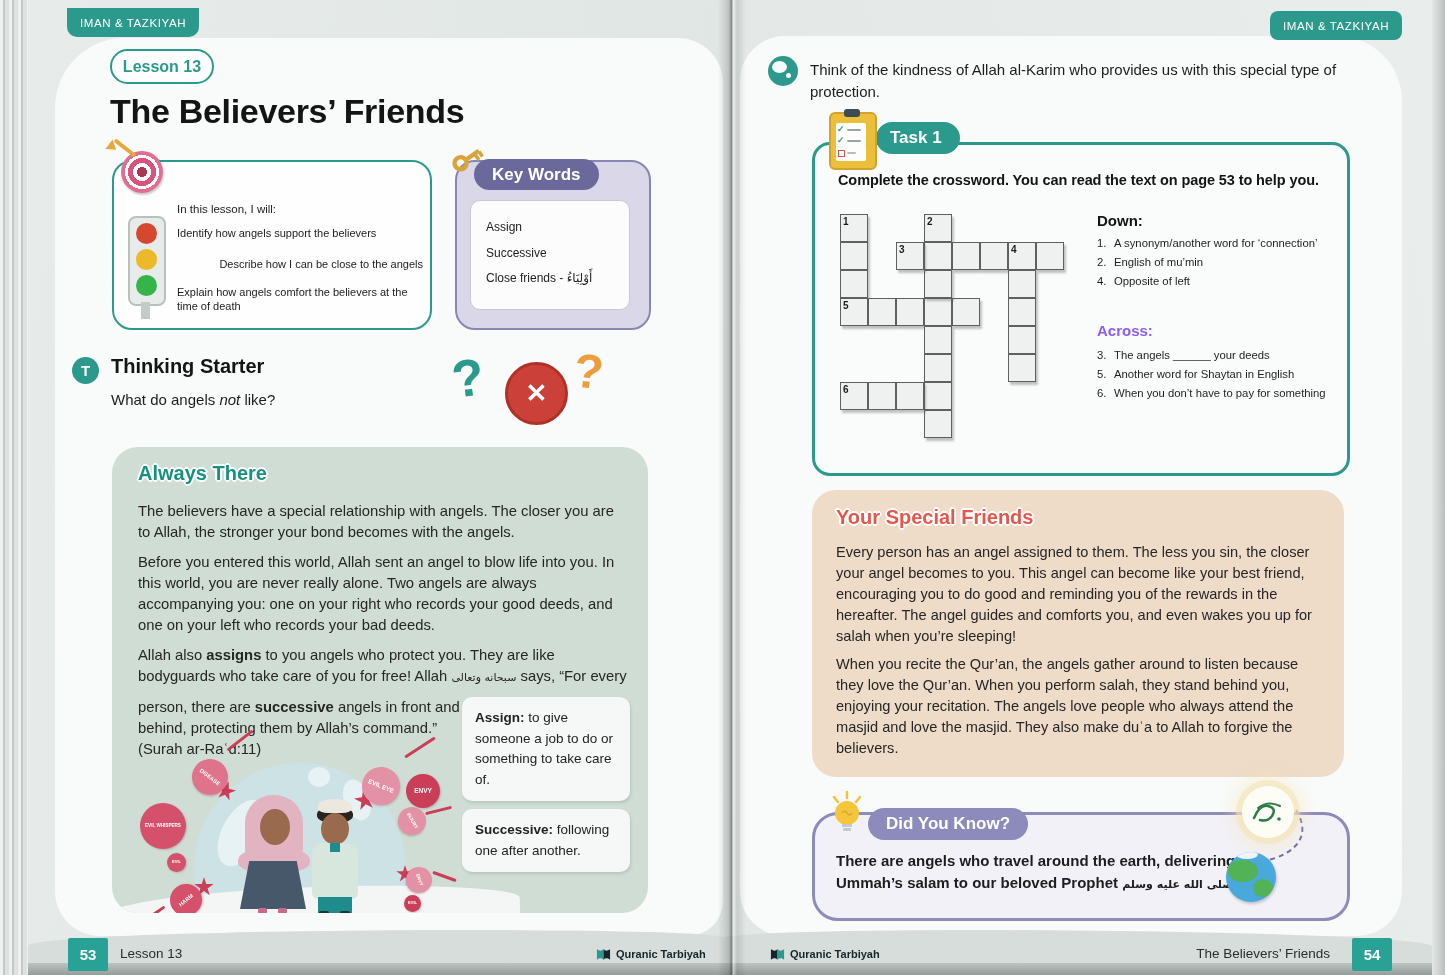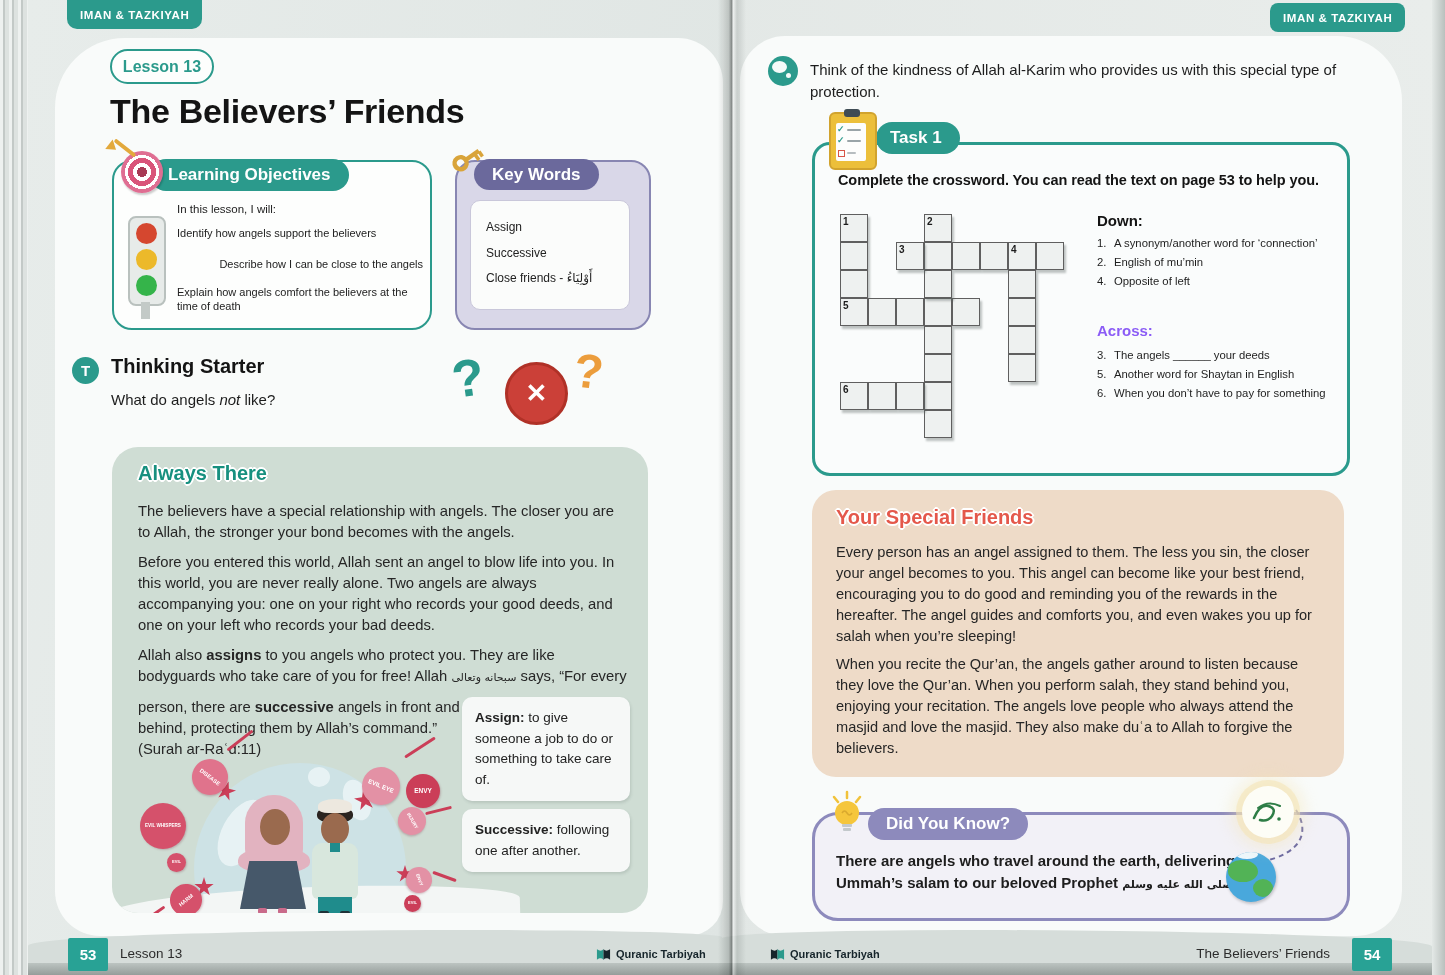--- a/index.html
+++ b/index.html
@@ -18,22 +18,22 @@
   #blobL{left:55px;top:38px;width:668px;height:898px;background:#f9fbfa;border-radius:70px 45px 35px 45px;z-index:1;}
   #blobR{left:740px;top:36px;width:662px;height:900px;background:#f9fbfa;border-radius:45px 65px 45px 45px;z-index:1;}
   #spine{left:718px;top:0;width:28px;height:975px;z-index:40;background:linear-gradient(90deg,
     rgba(40,50,46,0) 0%,rgba(40,50,46,0.20) 38%,rgba(15,20,18,0.45) 49%,
     rgba(255,255,255,0.40) 54%,rgba(40,50,46,0.14) 68%,rgba(40,50,46,0) 100%);}
   #footBandL{left:28px;top:930px;width:694px;height:35px;background:#d6ddda;z-index:3;border-radius:90% 50% 0 0/22px 10px 0 0;}
   #footBandR{left:722px;top:930px;width:710px;height:35px;background:#d6ddda;z-index:3;border-radius:40% 80% 0 0/10px 20px 0 0;}
   #bottomEdge{left:0;top:963px;width:1445px;height:12px;z-index:4;background:linear-gradient(#bcc4c1,#959d9a);}
 
   
-  .unit-badge{position:absolute;background:#2b9a8c;color:#fff;font-weight:bold;font-size:11.5px;
-    letter-spacing:.6px;padding:9px 13px 8px;z-index:10;}
+  .unit-badge{position:absolute;background:#2b9a8c;color:#fff;font-weight:normal;font-size:11.5px;
+    letter-spacing:.6px;padding:9px 13px 8px;z-index:10;margin-top:8px;}
   .pill-head{position:absolute;background:#2b9a8c;border-radius:17px;color:#fff;font-size:17px;
     font-weight:bold;display:flex;align-items:center;padding:0 18px;height:32px;z-index:12;}
   .halo{text-shadow:-2px 0 0 #fff,2px 0 0 #fff,0 -2px 0 #fff,0 2px 0 #fff,-1px -1px 0 #fff,1px 1px 0 #fff,-1px 1px 0 #fff,1px -1px 0 #fff;}
   .brand{display:flex;gap:5px;font-size:11px;font-weight:bold;color:#16252b;z-index:10;}
 
   
   #badgeL{left:67px;top:0;border-radius:0 0 10px 10px;}
   #lessonTag{left:110px;top:49px;width:100px;height:31px;border:2.5px solid #2b9a8c;border-radius:18px;
     color:#2b9a8c;font-weight:bold;font-size:16px;display:flex;align-items:center;justify-content:center;
     background:rgba(255,255,255,.65);z-index:10;}
@@ -194,21 +194,20 @@
   <div class="abs" id="blobL"></div>
   <div class="abs" id="blobR"></div>
   <div class="abs" id="footBandL"></div>
   <div class="abs" id="footBandR"></div>
 
   <div class="unit-badge" id="badgeL">IMAN &amp; TAZKIYAH</div>
   <div class="abs" id="lessonTag">Lesson 13</div>
   <div class="abs" id="title">The Believers’ Friends</div>
 
   <div class="abs" id="loCard"></div>
-  <div class="pill-head" id="loHead">Learning Objectives</div>
   <div class="abs" id="loTarget"></div>
   <div class="abs" id="loDart"></div>
   <div class="abs" id="loDartFlag"></div>
   <div class="abs" id="tl">
     <div class="light" id="tlRed"></div>
     <div class="light" id="tlYellow"></div>
     <div class="light" id="tlGreen"></div>
   </div>
   <div class="abs" id="tlPole"></div>
   <div class="abs" id="loIntro">In this lesson, I will:</div>

